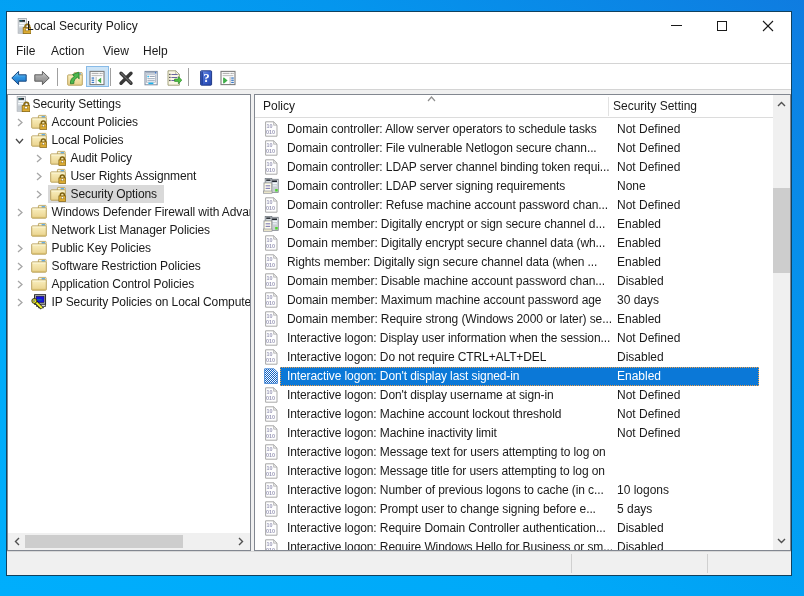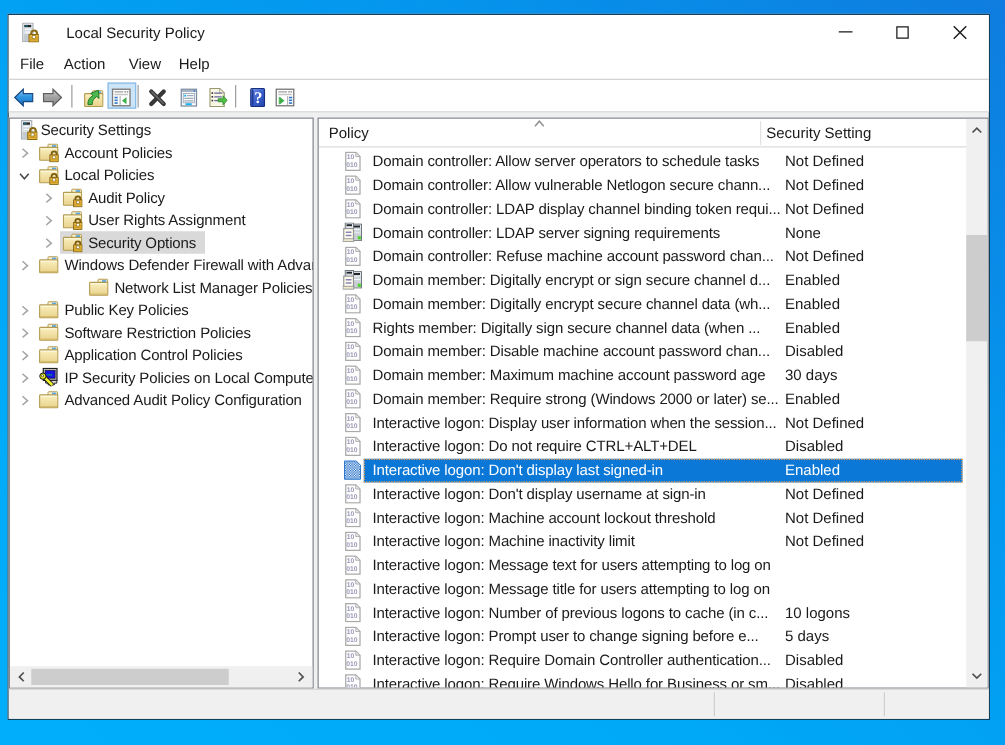--- a/index.html
+++ b/index.html
@@ -2,21 +2,21 @@
 <html><head><meta charset="utf-8">
 <style>
 *{margin:0;padding:0;box-sizing:border-box;}
 html,body{width:804px;height:596px;overflow:hidden;}
 body{font-family:"Liberation Sans",sans-serif;font-size:12px;color:#1a1a1a;
 background:linear-gradient(to top right,#00aefc 0%,#00a9f8 35%,#0496ee 70%,#0f7ce0 100%);}
 .abs{position:absolute;}
 #win{position:absolute;left:6px;top:11px;width:786px;height:565px;border:1px solid #11415e;background:#f0f0f0;}
 .tb-sep{position:absolute;width:1px;height:18px;top:56px;background:#a0a0a0;}
 .trow{position:absolute;height:18px;line-height:18px;white-space:nowrap;letter-spacing:-0.1px;}
-.lrow{position:absolute;height:19px;line-height:19px;white-space:nowrap;left:15px;width:518px;}
+.lrow{position:absolute;height:19px;line-height:19px;white-space:nowrap;left:4px;width:518px;}
 .lrow .pt{position:absolute;left:28px;letter-spacing:-0.1px;}
 .lrow .pv{position:absolute;left:358px;}
 .licon{position:absolute;left:4px;top:1px;}
 svg{display:block;}
 </style></head><body>
 <svg width="0" height="0" style="position:absolute">
 <defs>
 <linearGradient id="gfold2" x1="0" y1="0" x2="0" y2="1">
  <stop offset="0" stop-color="#faf0c0"></stop>
         <stop offset="1" stop-color="#e9d28c"></stop>
@@ -107,21 +107,21 @@
  <rect x="2.6" y="9.8" width="4.6" height="1.2" fill="#8884b8"></rect>
  <rect x="0.4" y="13" width="8.6" height="2.3" fill="#efe9cc" stroke="#8f9398" stroke-width="0.7"></rect>
 </symbol>
 </defs>
   </svg>
 <div id="win">
 <div class="abs" style="left:0;top:0;width:784px;height:29px;background:#fff"></div>
 <svg class="abs" style="left:8px;top:6px" width="16" height="16">
       <use href="#i-secpol"></use>
     </svg>
-    <div class="abs" style="left:46px;top:0;height:29px;line-height:29px;">Local Security Policy</div>
+    <div class="abs" style="left:20px;top:0;height:29px;line-height:29px;">Local Security Policy</div>
 <div class="abs" style="left:664px;top:13px;width:11px;height:1px;background:#1a1a1a"></div>
 <div class="abs" style="left:710px;top:9px;width:10px;height:10px;border:1px solid #1a1a1a"></div>
 <svg class="abs" style="left:755px;top:8px" width="12" height="12" viewBox="0 0 12 12">
       <line x1="1" y1="1" x2="11" y2="11" stroke="#1a1a1a" stroke-width="1.1"></line>
       <line x1="11" y1="1" x2="1" y2="11" stroke="#1a1a1a" stroke-width="1.1"></line>
     </svg>
     <div class="abs" style="left:0;top:29px;width:784px;height:22px;background:#fff"></div>
 <div class="abs" style="left:9px;top:29px;height:22px;line-height:21px;">File</div>
 <div class="abs" style="left:44px;top:29px;height:22px;line-height:21px;">Action</div>
 <div class="abs" style="left:96px;top:29px;height:22px;line-height:21px;">View</div>
@@ -255,21 +255,21 @@
       </div>
 <div class="trow" style="left:0;top:108px;width:242px;">
         <svg class="abs" style="left:8px;top:5px" width="8" height="9" viewBox="0 0 8 9">
           <polyline points="2,1 6,4.5 2,8" fill="none" stroke="#a6a6a6" stroke-width="1.3"></polyline>
         </svg>
         <svg class="abs" style="left:23px;top:1px" width="16" height="16">
           <use href="#i-folder"></use>
         </svg>
         <div class="abs" style="left:43.5px;top:0">Windows Defender Firewall with Advanced Security</div>
       </div>
-<div class="trow" style="left:0;top:126px;width:264px;margin-left:40px;">
+<div class="trow" style="left:0;top:126px;width:264px;">
         <svg class="abs" style="left:23px;top:1px" width="16" height="16">
           <use href="#i-folder"></use>
         </svg>
         <div class="abs" style="left:43.5px;top:0">Network List Manager Policies</div>
       </div>
 <div class="trow" style="left:0;top:144px;width:242px;text-decoration:underline;">
         <svg class="abs" style="left:8px;top:5px" width="8" height="9" viewBox="0 0 8 9">
           <polyline points="2,1 6,4.5 2,8" fill="none" stroke="#a6a6a6" stroke-width="1.3"></polyline>
         </svg>
         <svg class="abs" style="left:23px;top:1px" width="16" height="16">
@@ -296,29 +296,20 @@
         <div class="abs" style="left:43.5px;top:0">Application Control Policies</div>
       </div>
 <div class="trow" style="left:0;top:198px;width:242px;">
         <svg class="abs" style="left:8px;top:5px" width="8" height="9" viewBox="0 0 8 9">
           <polyline points="2,1 6,4.5 2,8" fill="none" stroke="#a6a6a6" stroke-width="1.3"></polyline>
         </svg>
         <svg class="abs" style="left:23px;top:1px" width="16" height="16">
           <use href="#i-ipsec"></use>
         </svg>
         <div class="abs" style="left:43.5px;top:0">IP Security Policies on Local Computer</div>
-      </div>
-<div class="trow" style="left:0;top:216px;width:242px;">
-        <svg class="abs" style="left:8px;top:5px" width="8" height="9" viewBox="0 0 8 9">
-          <polyline points="2,1 6,4.5 2,8" fill="none" stroke="#a6a6a6" stroke-width="1.3"></polyline>
-        </svg>
-        <svg class="abs" style="left:23px;top:1px" width="16" height="16">
-          <use href="#i-folder"></use>
-        </svg>
-        <div class="abs" style="left:43.5px;top:0">Advanced Audit Policy Configuration</div>
       </div>
 <div class="abs" style="left:0;top:438px;width:242px;height:17px;background:#f0f0f0">
         <svg class="abs" style="left:5px;top:4px" width="9" height="9" viewBox="0 0 9 9">
           <polyline points="6,1 2.5,4.5 6,8" fill="none" stroke="#505050" stroke-width="1.4"></polyline>
         </svg>
         <svg class="abs" style="left:228px;top:4px" width="9" height="9" viewBox="0 0 9 9">
           <polyline points="3,1 6.5,4.5 3,8" fill="none" stroke="#505050" stroke-width="1.4"></polyline>
         </svg>
         <div class="abs" style="left:17px;top:2px;width:158px;height:13px;background:#cdcdcd"></div>
       </div>
@@ -335,28 +326,28 @@
         <svg class="licon" width="16" height="16">
           <use href="#i-doc"></use>
         </svg>
         <span class="pt">Domain controller: Allow server operators to schedule tasks</span>
         <span class="pv">Not Defined</span>
       </div>
 <div class="lrow" style="top:44px">
         <svg class="licon" width="16" height="16">
           <use href="#i-doc"></use>
         </svg>
-        <span class="pt">Domain controller: Allow vulnerable Netlogon secure chann...</span>
+        <span class="pt">Domain controller: File vulnerable Netlogon secure chann...</span>
         <span class="pv">Not Defined</span>
       </div>
 <div class="lrow" style="top:63px">
         <svg class="licon" width="16" height="16">
           <use href="#i-doc"></use>
         </svg>
-        <span class="pt">Domain controller: LDAP display channel binding token requi...</span>
+        <span class="pt">Domain controller: LDAP server channel binding token requi...</span>
         <span class="pv">Not Defined</span>
       </div>
 <div class="lrow" style="top:82px">
         <svg class="licon" width="16" height="16">
           <use href="#i-srv"></use>
         </svg>
         <span class="pt">Domain controller: LDAP server signing requirements</span>
         <span class="pv">None</span>
       </div>
 <div class="lrow" style="top:101px">

